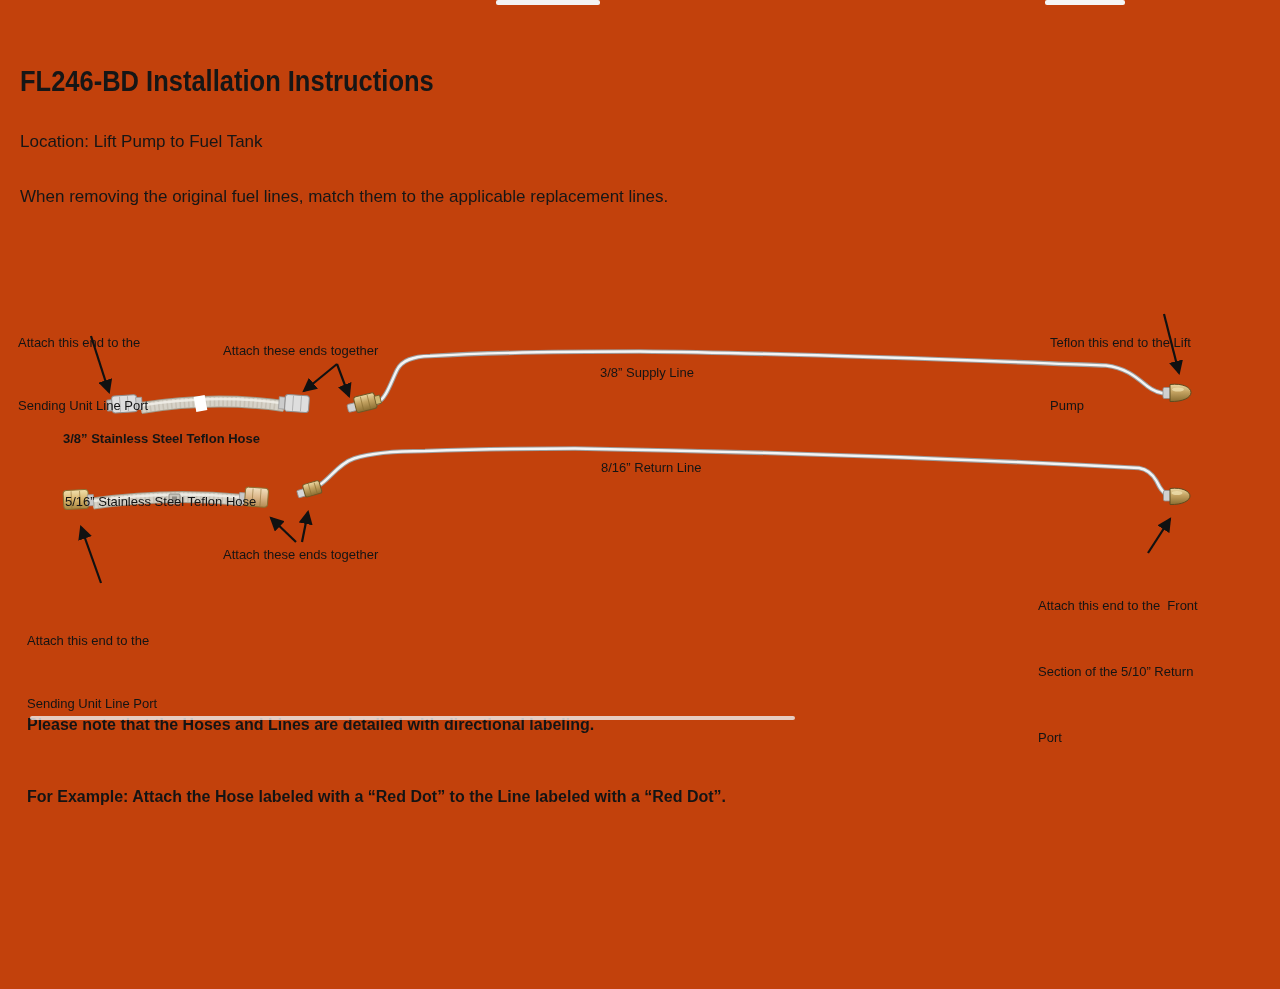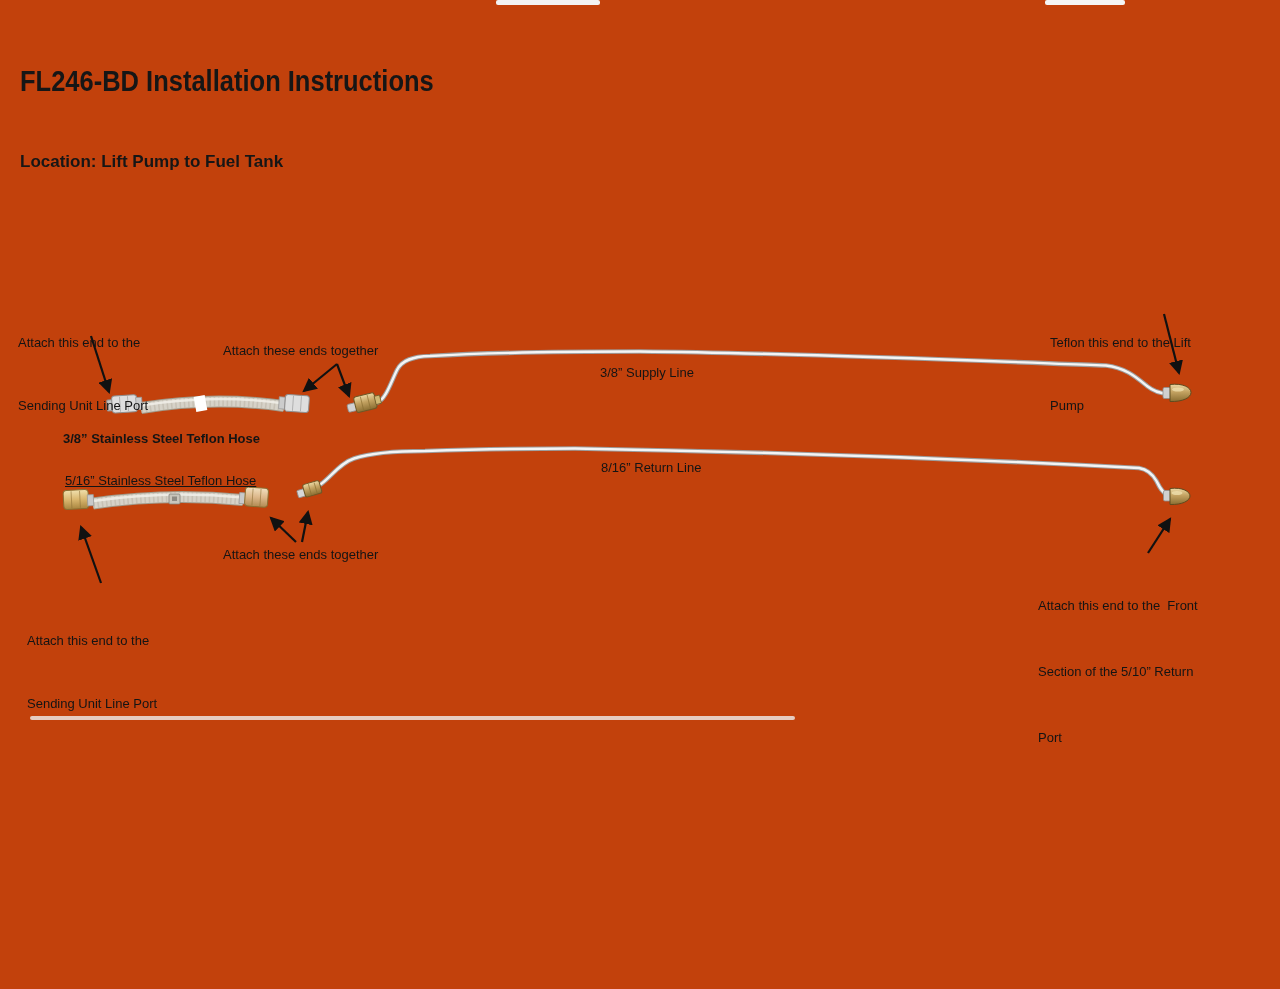--- a/index.html
+++ b/index.html
@@ -12,34 +12,34 @@
   .scan-bar.b2 { left:1045px; top:0; width:80px; background:#f5f5f5; }
   .scan-smudge { position:absolute; left:30px; top:716px; width:765px; height:4px;
                  background:#efefef; border-radius:2px; opacity:.8; }
 
   .title {
     position:absolute; left:20px; top:64px; margin:0;
     font-size:30px; line-height:34px; font-weight:700; color:#161616;
     transform:scaleX(.85); transform-origin:0 0; white-space:pre;
   }
   .h-sub {
-    position:absolute; font-weight:700; font-size:17px; line-height:22px;
-    color:#161616; white-space:pre;margin-top:20px;
+    position:absolute; font-weight:400; font-size:17px; line-height:22px;
+    color:#161616; white-space:pre;
   }
   .loc   { left:20px; top:131px; }
   .intro { left:20px; top:186px; }
 
   .lbl { position:absolute; font-size:13px; line-height:21px; color:#141414; white-space:pre; }
   .lbl .ln { white-space:pre; }
   .lbl-supply-hose-attach { left:18px;  top:290px; }
   .lbl-supply-ends        { left:223px; top:340px; }
   .lbl-supply-line        { left:600px; top:362px; }
   .lbl-lift-pump          { left:1050px;top:290px; }
   .lbl-supply-hose        { left:63px;  top:428px;font-weight:bold; }
-  .lbl-return-hose        { left:65px;  top:470px;text-decoration:underline; }
+  .lbl-return-hose        { left:65px;  top:491px; }
   .lbl-return-line        { left:601px; top:457px; }
   .lbl-return-ends        { left:223px; top:544px; }
   .lbl-return-hose-attach { left:27px;  top:588px; }
   .lbl-return-front       { left:1038px;top:551px; line-height:22px; }
 
   .notes { position:absolute; left:27px; top:665px; font-weight:700;
            font-size:16px; line-height:24px; color:#141414; white-space:pre; }
 
   svg.drawing { position:absolute; left:0; top:0; width:1280px; height:989px; }
   .tube-out { fill:none; stroke:#9c9c9c; stroke-width:4.6; stroke-linecap:round; stroke-linejoin:round; }
@@ -53,20 +53,21 @@
 </head>
 <body>
 
 <div class="page">
 
   <div class="scan-bar b1"></div>
   <div class="scan-bar b2"></div>
 
   <h1 class="title">FL246-BD Installation Instructions</h1>
   <div class="h-sub loc">Location: Lift Pump to Fuel Tank</div>
+  <div class="h-sub intro">When removing the original fuel lines, match them to the applicable replacement lines.</div>
 
   <svg class="drawing" viewBox="0 0 1280 989" xmlns="http://www.w3.org/2000/svg">
     <defs>
       <marker id="ah" viewBox="0 0 10 10" refX="8.5" refY="5" markerWidth="6.5" markerHeight="6.5" orient="auto-start-reverse">
         <path d="M0,0 L10,5 L0,10 Z" fill="#111"></path>
       </marker>
       <linearGradient id="gBrass" x1="0" y1="0" x2="0" y2="1">
         <stop offset="0" stop-color="#ecdaa6"></stop>
           <stop offset="0.45" stop-color="#c3a261"></stop>
           <stop offset="1" stop-color="#8a6e32"></stop>
@@ -198,15 +199,19 @@
     <div class="ln">Attach this end to the</div>
     <div class="ln">Sending Unit Line Port</div>
   </div>
 
   <div class="lbl lbl-return-front">
     <div class="ln">Attach this end to the  Front</div>
     <div class="ln">Section of the 5/10” Return</div>
     <div class="ln">Port</div>
   </div>
 
+  <div class="notes">
+    <div>Please note that the Hoses and Lines are detailed with directional labeling.</div>
+    <div>For Example: Attach the Hose labeled with a “Red Dot” to the Line labeled with a “Red Dot”.</div>
+  </div>
 
   <div class="scan-smudge"></div>
 </div>
 
 </body></html>

